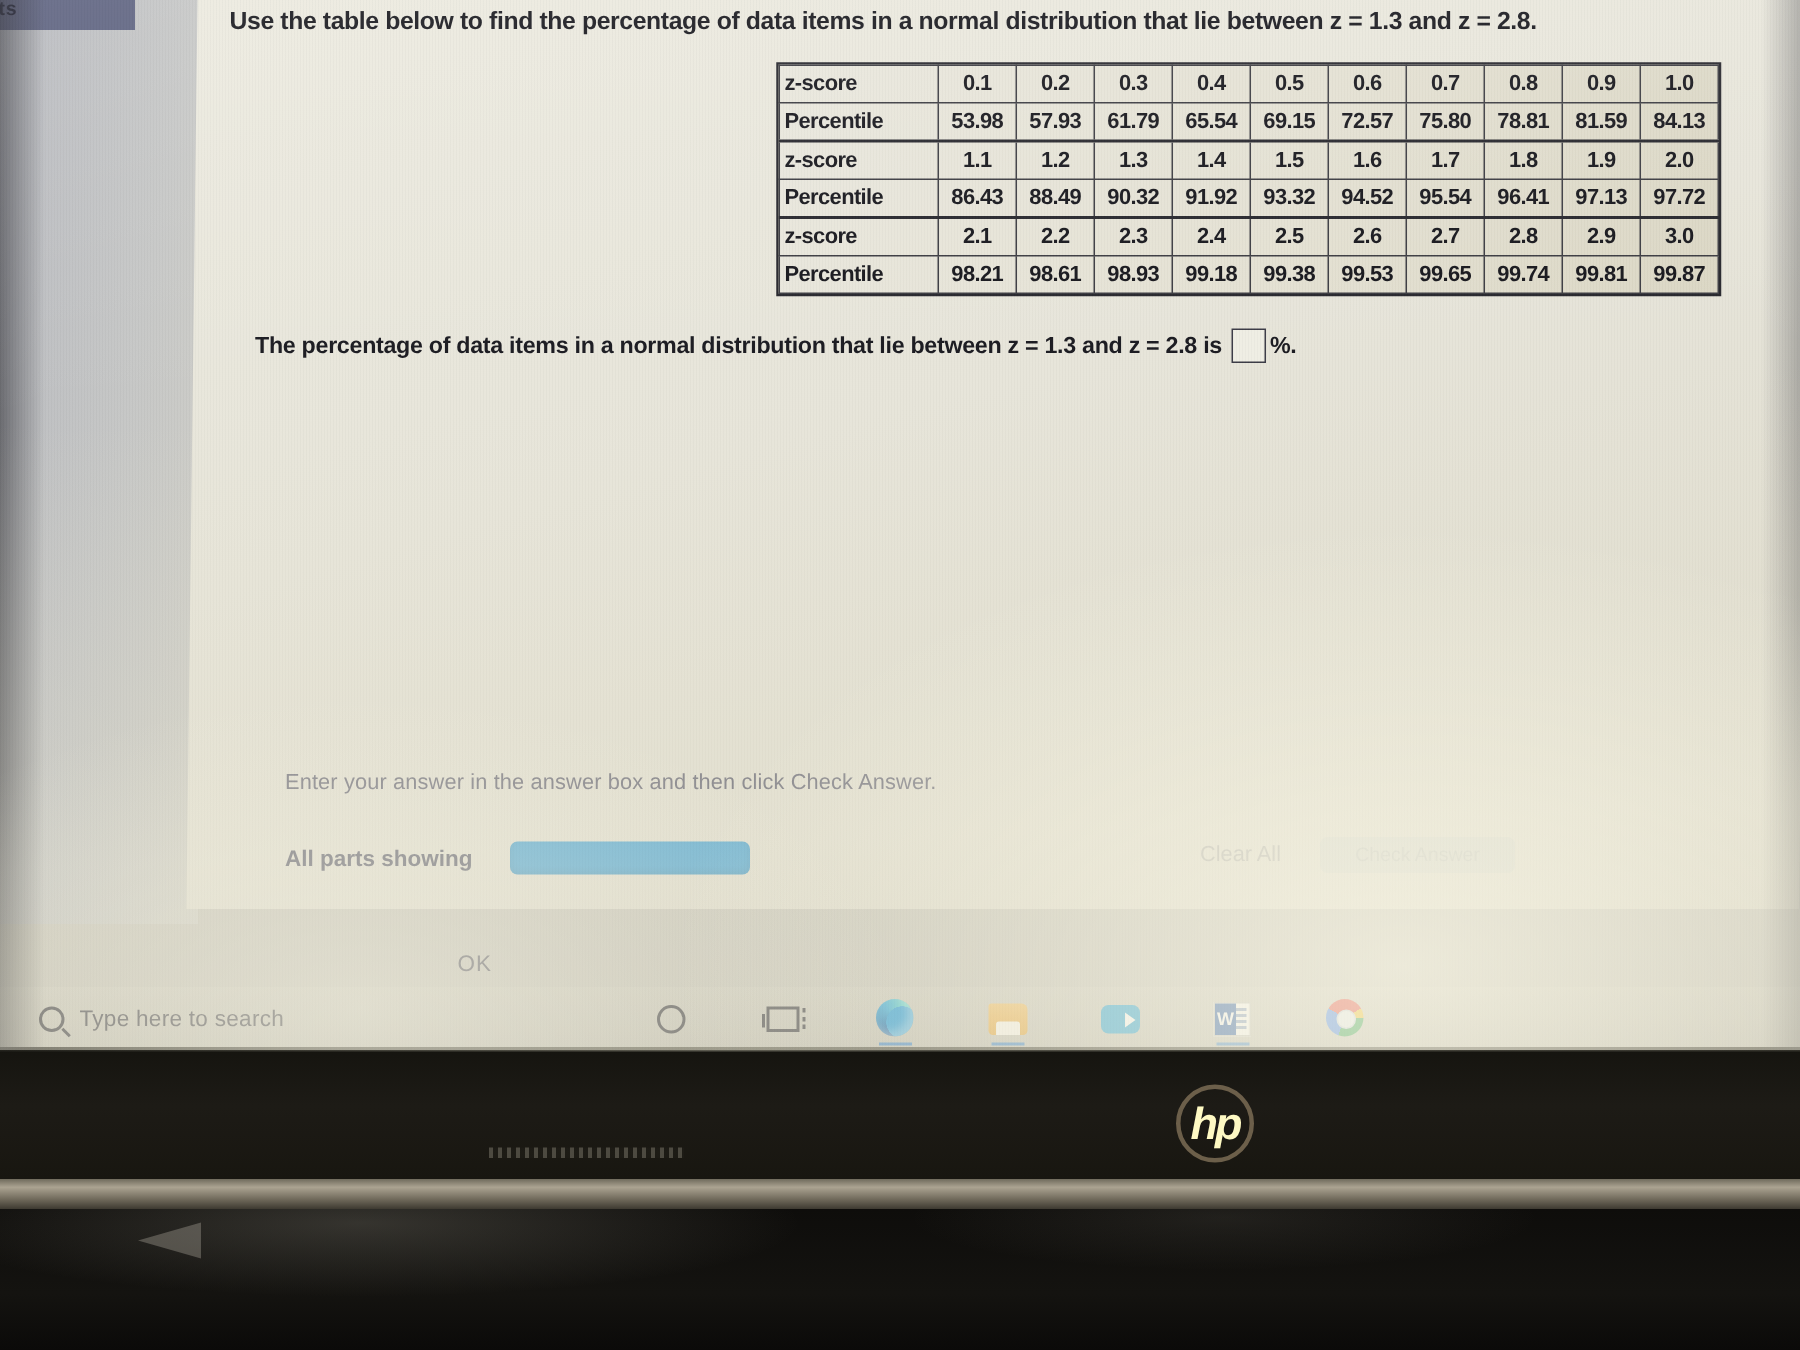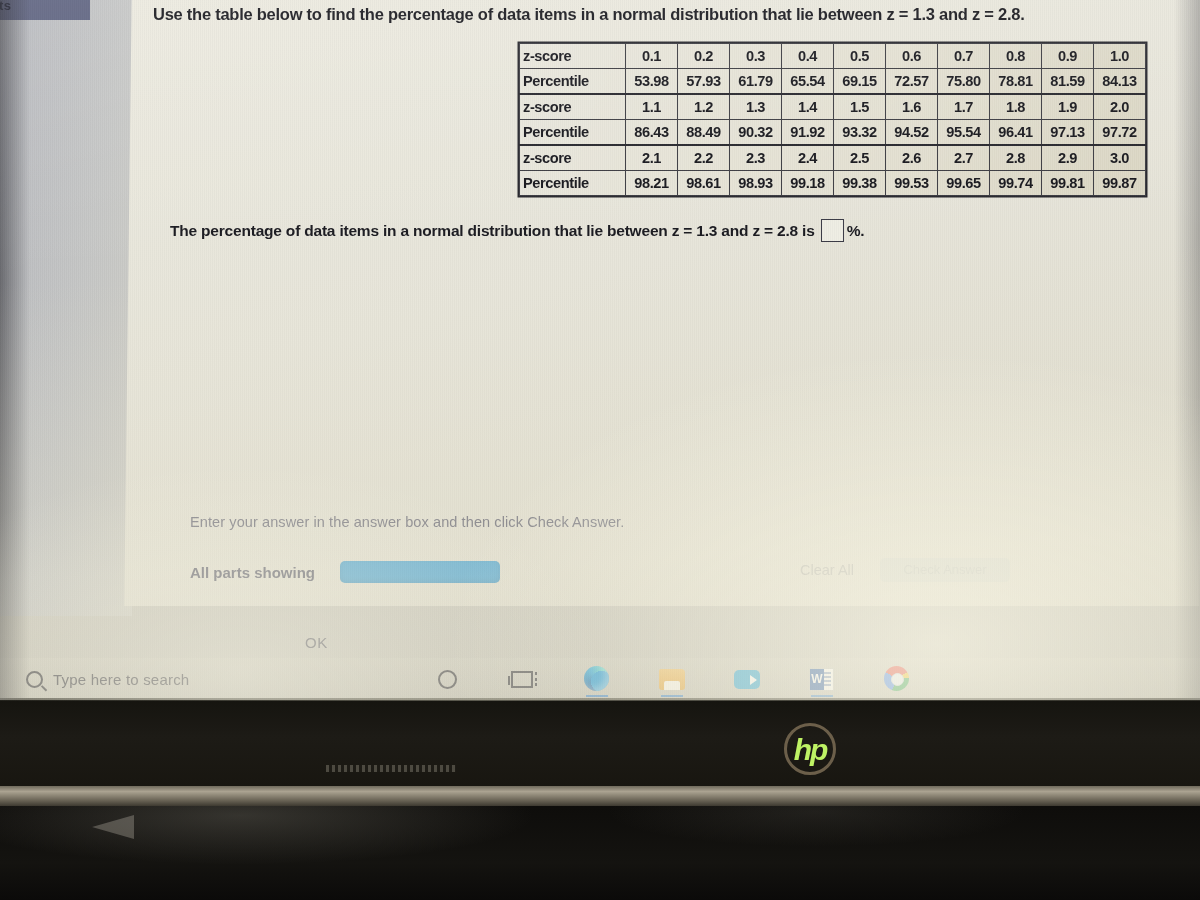--- a/index.html
+++ b/index.html
@@ -335,21 +335,21 @@
   }
   #bezel-top-hl {
     position: absolute; left: 0; top: 0; width: 1200px; height: 3px;
     background: linear-gradient(90deg, rgba(90,90,80,.2), rgba(150,148,132,.55) 40%, rgba(120,118,104,.3));
   }
   #hp-logo {
     position: absolute; left: 784px; top: 723px;
     width: 52px; height: 52px;
     border-radius: 50%;
     border: 3px solid #6c5f4a;
-    color: #bef264;
+    color: #fef9c3;
     font-size: 30px;
     font-weight: 700;
     font-style: italic;
     font-family: "Liberation Sans", sans-serif;
     text-align: center;
     line-height: 47px;
     letter-spacing: -2px;
     z-index: 31;
   }
   #bezel-vent {

